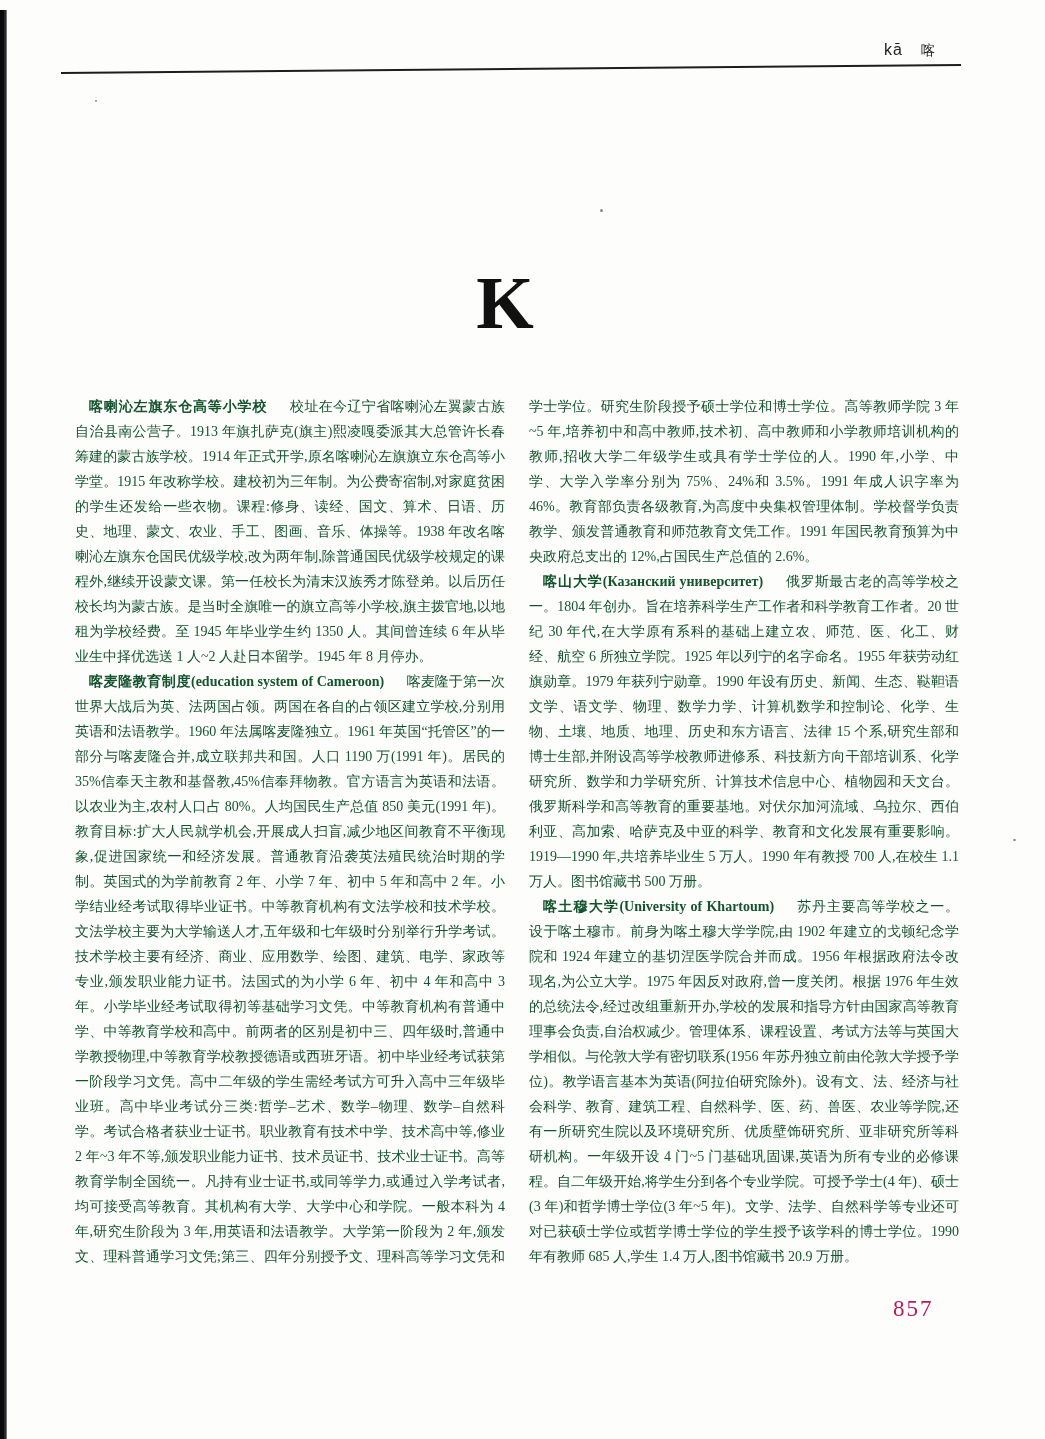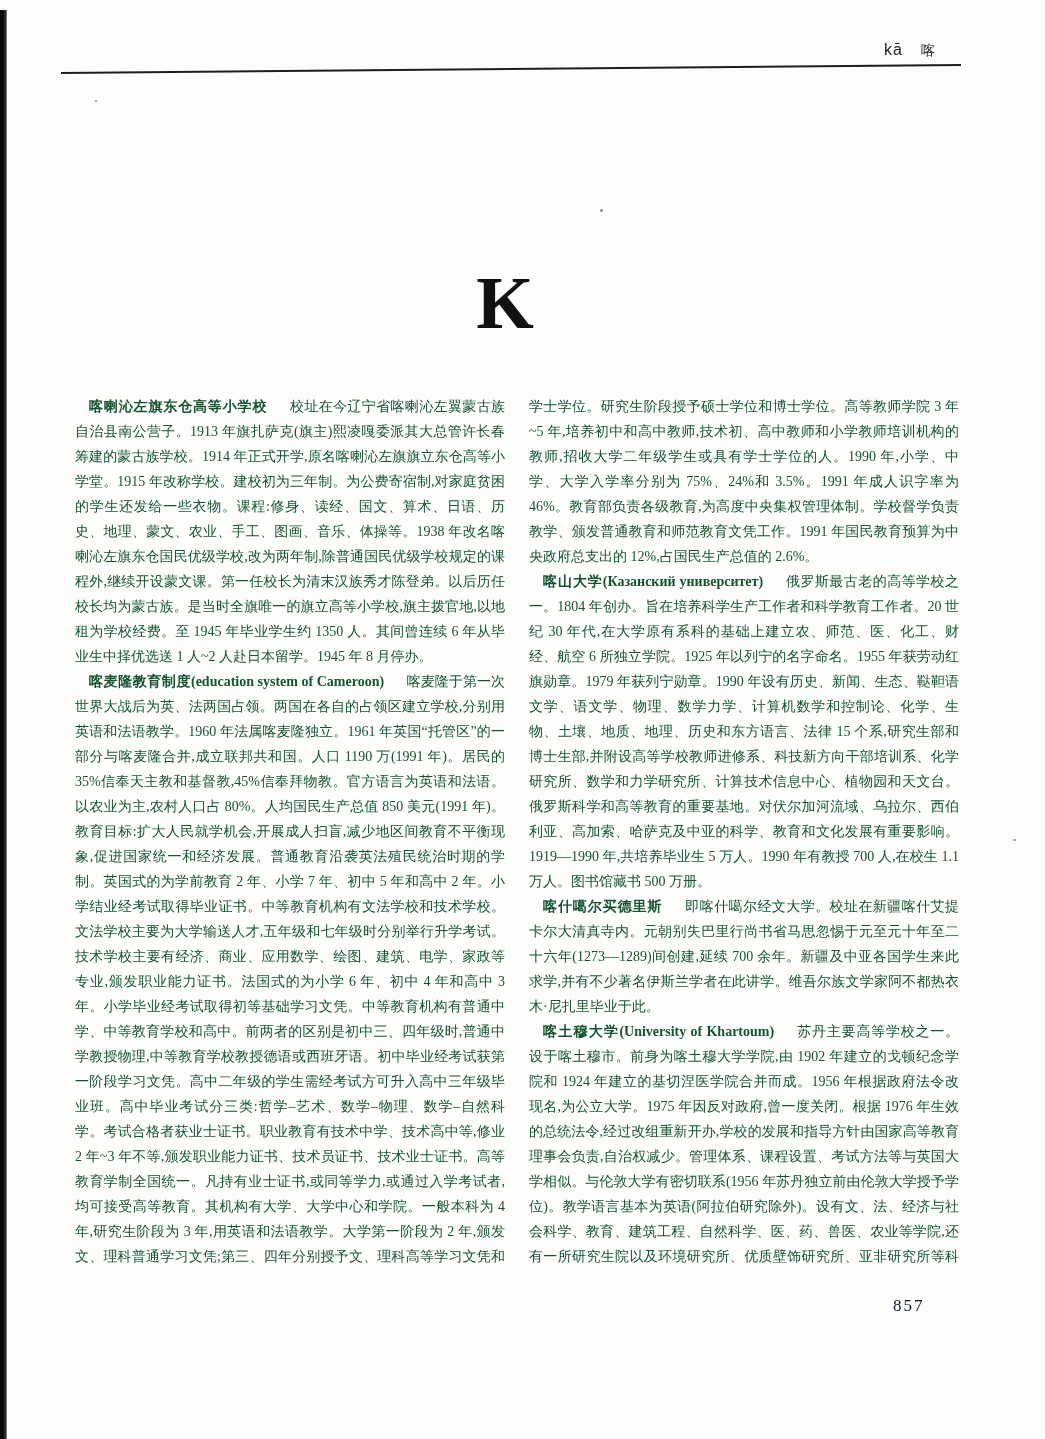--- a/index.html
+++ b/index.html
@@ -83,23 +83,23 @@
   }
   .entry { margin: 0; text-indent: 1em; }
   .entry .hw { font-weight: bold; letter-spacing: 0.5px; }
   .entry .latin { font-weight: bold; }
   .entry .sep { display: inline-block; width: 1.6em; }
 
   .page-number {
     position: absolute;
     top: 1296px;
     left: 893px;
-    font-size: 17px;
+    font-size: 23px;
     letter-spacing: 2px;
-    color: #0f172a;
+    color: #be185d;
   }
 </style>
 </head>
 <body>
 
 <div class="page">
 
   <div class="scan-edge"></div>
   <div class="speck" style="left:600px;top:209px;width:3px;height:3px;"></div>
   <div class="speck" style="left:95px;top:100px;width:2px;height:2px;"></div>
@@ -113,21 +113,20 @@
   <div class="section-letter">K</div>
 
   <div class="text-block">
 
     <p class="entry"><span class="hw">喀喇沁左旗东仓高等小学校</span><span class="sep"></span><span class="body">校址在今辽宁省喀喇沁左翼蒙古族自治县南公营子。1913 年旗扎萨克(旗主)熙凌嘎委派其大总管许长春筹建的蒙古族学校。1914 年正式开学,原名喀喇沁左旗旗立东仓高等小学堂。1915 年改称学校。建校初为三年制。为公费寄宿制,对家庭贫困的学生还发给一些衣物。课程:修身、读经、国文、算术、日语、历史、地理、蒙文、农业、手工、图画、音乐、体操等。1938 年改名喀喇沁左旗东仓国民优级学校,改为两年制,除普通国民优级学校规定的课程外,继续开设蒙文课。第一任校长为清末汉族秀才陈登弟。以后历任校长均为蒙古族。是当时全旗唯一的旗立高等小学校,旗主拨官地,以地租为学校经费。至 1945 年毕业学生约 1350 人。其间曾连续 6 年从毕业生中择优选送 1 人~2 人赴日本留学。1945 年 8 月停办。</span></p>
 
     <p class="entry"><span class="hw">喀麦隆教育制度</span><span class="latin">(education system of Cameroon)</span><span class="sep"></span><span class="body">喀麦隆于第一次世界大战后为英、法两国占领。两国在各自的占领区建立学校,分别用英语和法语教学。1960 年法属喀麦隆独立。1961 年英国“托管区”的一部分与喀麦隆合并,成立联邦共和国。人口 1190 万(1991 年)。居民的 35%信奉天主教和基督教,45%信奉拜物教。官方语言为英语和法语。以农业为主,农村人口占 80%。人均国民生产总值 850 美元(1991 年)。教育目标:扩大人民就学机会,开展成人扫盲,减少地区间教育不平衡现象,促进国家统一和经济发展。普通教育沿袭英法殖民统治时期的学制。英国式的为学前教育 2 年、小学 7 年、初中 5 年和高中 2 年。小学结业经考试取得毕业证书。中等教育机构有文法学校和技术学校。文法学校主要为大学输送人才,五年级和七年级时分别举行升学考试。技术学校主要有经济、商业、应用数学、绘图、建筑、电学、家政等专业,颁发职业能力证书。法国式的为小学 6 年、初中 4 年和高中 3 年。小学毕业经考试取得初等基础学习文凭。中等教育机构有普通中学、中等教育学校和高中。前两者的区别是初中三、四年级时,普通中学教授物理,中等教育学校教授德语或西班牙语。初中毕业经考试获第一阶段学习文凭。高中二年级的学生需经考试方可升入高中三年级毕业班。高中毕业考试分三类:哲学–艺术、数学–物理、数学–自然科学。考试合格者获业士证书。职业教育有技术中学、技术高中等,修业 2 年~3 年不等,颁发职业能力证书、技术员证书、技术业士证书。高等教育学制全国统一。凡持有业士证书,或同等学力,或通过入学考试者,均可接受高等教育。其机构有大学、大学中心和学院。一般本科为 4 年,研究生阶段为 3 年,用英语和法语教学。大学第一阶段为 2 年,颁发文、理科普通学习文凭;第三、四年分别授予文、理科高等学习文凭和学士学位。研究生阶段授予硕士学位和博士学位。高等教师学院 3 年~5 年,培养初中和高中教师,技术初、高中教师和小学教师培训机构的教师,招收大学二年级学生或具有学士学位的人。1990 年,小学、中学、大学入学率分别为 75%、24%和 3.5%。1991 年成人识字率为 46%。教育部负责各级教育,为高度中央集权管理体制。学校督学负责教学、颁发普通教育和师范教育文凭工作。1991 年国民教育预算为中央政府总支出的 12%,占国民生产总值的 2.6%。</span></p>
 
     <p class="entry"><span class="hw">喀山大学</span><span class="latin">(Казанский университет)</span><span class="sep"></span><span class="body">俄罗斯最古老的高等学校之一。1804 年创办。旨在培养科学生产工作者和科学教育工作者。20 世纪 30 年代,在大学原有系科的基础上建立农、师范、医、化工、财经、航空 6 所独立学院。1925 年以列宁的名字命名。1955 年获劳动红旗勋章。1979 年获列宁勋章。1990 年设有历史、新闻、生态、鞑靼语文学、语文学、物理、数学力学、计算机数学和控制论、化学、生物、土壤、地质、地理、历史和东方语言、法律 15 个系,研究生部和博士生部,并附设高等学校教师进修系、科技新方向干部培训系、化学研究所、数学和力学研究所、计算技术信息中心、植物园和天文台。俄罗斯科学和高等教育的重要基地。对伏尔加河流域、乌拉尔、西伯利亚、高加索、哈萨克及中亚的科学、教育和文化发展有重要影响。1919—1990 年,共培养毕业生 5 万人。1990 年有教授 700 人,在校生 1.1 万人。图书馆藏书 500 万册。</span></p>
 
-    <p class="entry"><span class="hw">喀什噶尔买德里斯</span><span class="sep"></span><span class="body">即喀什噶尔经文大学。校址在新疆喀什艾提卡尔大清真寺内。元朝别失巴里行尚书省马思忽惕于元至元十年至二十六年(1273—1289)间创建,延续 700 余年。新疆及中亚各国学生来此求学,并有不少著名伊斯兰学者在此讲学。维吾尔族文学家阿不都热衣木·尼扎里毕业于此。</span></p>
 
     <p class="entry"><span class="hw">喀土穆大学</span><span class="latin">(University of Khartoum)</span><span class="sep"></span><span class="body">苏丹主要高等学校之一。设于喀土穆市。前身为喀土穆大学学院,由 1902 年建立的戈顿纪念学院和 1924 年建立的基切涅医学院合并而成。1956 年根据政府法令改现名,为公立大学。1975 年因反对政府,曾一度关闭。根据 1976 年生效的总统法令,经过改组重新开办,学校的发展和指导方针由国家高等教育理事会负责,自治权减少。管理体系、课程设置、考试方法等与英国大学相似。与伦敦大学有密切联系(1956 年苏丹独立前由伦敦大学授予学位)。教学语言基本为英语(阿拉伯研究除外)。设有文、法、经济与社会科学、教育、建筑工程、自然科学、医、药、兽医、农业等学院,还有一所研究生院以及环境研究所、优质壁饰研究所、亚非研究所等科研机构。一年级开设 4 门~5 门基础巩固课,英语为所有专业的必修课程。自二年级开始,将学生分到各个专业学院。可授予学士(4 年)、硕士(3 年)和哲学博士学位(3 年~5 年)。文学、法学、自然科学等专业还可对已获硕士学位或哲学博士学位的学生授予该学科的博士学位。1990 年有教师 685 人,学生 1.4 万人,图书馆藏书 20.9 万册。</span></p>
 
   </div>
 
   <div class="page-number">857</div>
 
 </div>
 
 </body></html>

